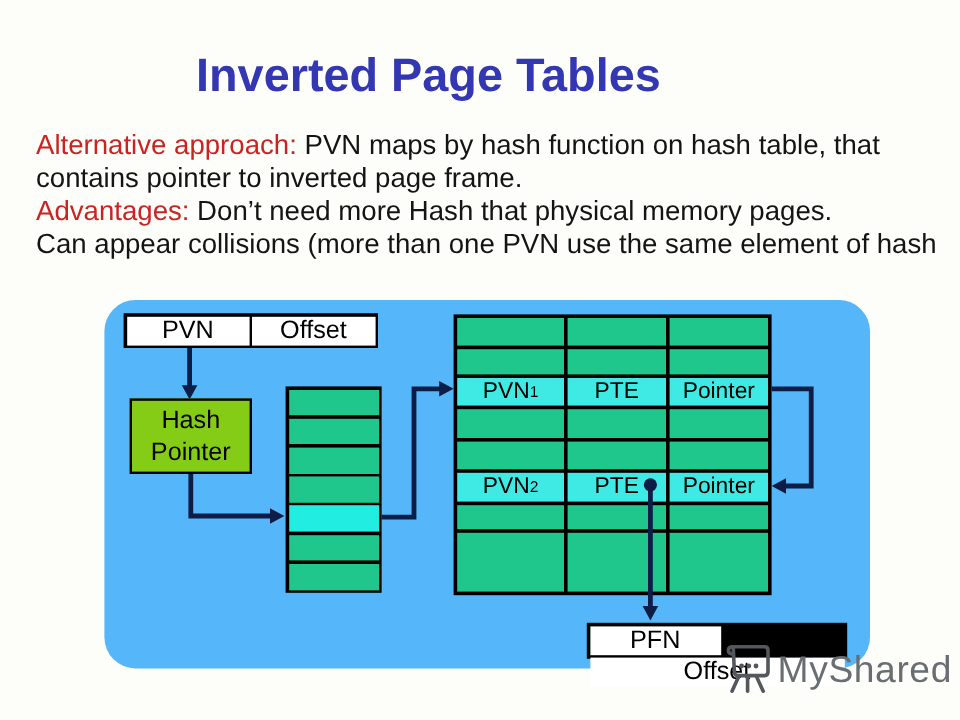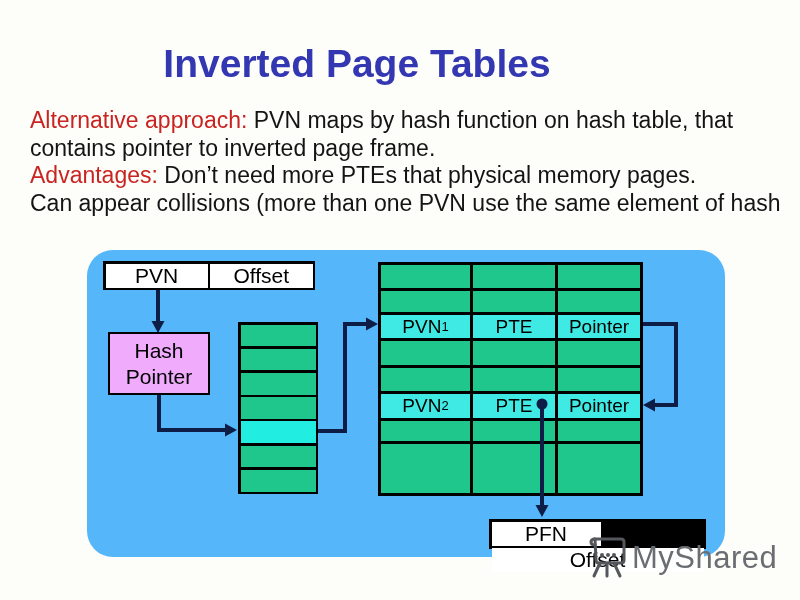--- a/index.html
+++ b/index.html
@@ -17,21 +17,21 @@
   .gridbox{position:absolute;background:#000;box-sizing:border-box;display:flex;z-index:4;}
   .vabox{left:103px;top:261px;width:212px;height:29px;padding:2.5px;gap:2.5px;}
   .pfnbox{left:489px;top:519px;width:217px;height:30px;padding:2.5px;gap:2.5px;flex-direction:column;}
   .wcell{background:#fff;display:flex;align-items:center;justify-content:center;
          font-size:21px;color:#000;}
   .vabox .wcell:first-child{width:102px;}
   .vabox .wcell:last-child{flex:1;}
   .pfnbox .wcell:first-child{width:109px;}
   .pfnbox .wcell:last-child{flex:1;}
   .hashfn{position:absolute;left:108px;top:332px;width:102px;height:63px;
-          background:#f0abfc;border:2.5px solid #000;box-sizing:border-box;z-index:4;
+          background:#84cc16;border:2.5px solid #000;box-sizing:border-box;z-index:4;
           display:flex;flex-direction:column;align-items:center;justify-content:center;
           font-size:21px;line-height:26px;color:#000;}
   
   .hcol{position:absolute;left:238px;top:322px;width:80px;height:172px;
         background:#000;padding:2.5px;box-sizing:border-box;
         display:flex;flex-direction:column;gap:2.5px;z-index:2;}
   .hcell{flex:1;background:#1fc78d;}
   .hcell.hl{background:#21ede0;}
   
   .itable{position:absolute;left:378px;top:262px;width:265px;height:234px;
@@ -39,34 +39,34 @@
           grid-template-columns:89px 82px 82px;
           grid-template-rows:23px 21px 23px 24px 23px 24px 20px 49px;
           gap:3px;padding:3px;z-index:2;}
   .icell{background:#1fc78d;}
   .icell.hl{background:#3feae4;display:flex;align-items:center;justify-content:center;
             font-size:19px;color:#000;}
   sub{font-size:13px;line-height:0;vertical-align:-4px;}
   
   .conn{position:absolute;left:0;top:0;z-index:3;pointer-events:none;}
   
-  .wm{position:absolute;left:588px;top:534px;z-index:6;display:flex;align-items:flex-start;}
+  .wm{position:absolute;left:604px;top:534px;z-index:6;display:flex;align-items:flex-start;}
   .wm-text{font-size:31px;color:#6a6d72;margin-left:6px;margin-top:6px;letter-spacing:0.5px;}
 </style>
 </head>
 <body>
 
 <div class="page">
 
   <div class="title">Inverted Page Tables</div>
 
   <div class="body-text">
     <div><span class="red">Alternative approach: </span><span>PVN maps by hash function on hash table, that</span></div>
     <div>contains pointer to inverted page frame.</div>
-    <div><span class="red">Advantages: </span><span>Don’t need more PTEs that physical memory pages.</span></div>
+    <div><span class="red">Advantages: </span><span>Don’t need more Hash that physical memory pages.</span></div>
     <div>Can appear collisions (more than one PVN use the same element of hash</div>
   </div>
 
   <div class="panel"></div>
 
   <div class="gridbox vabox">
     <div class="wcell">PVN</div>
     <div class="wcell">Offset</div>
   </div>
 

